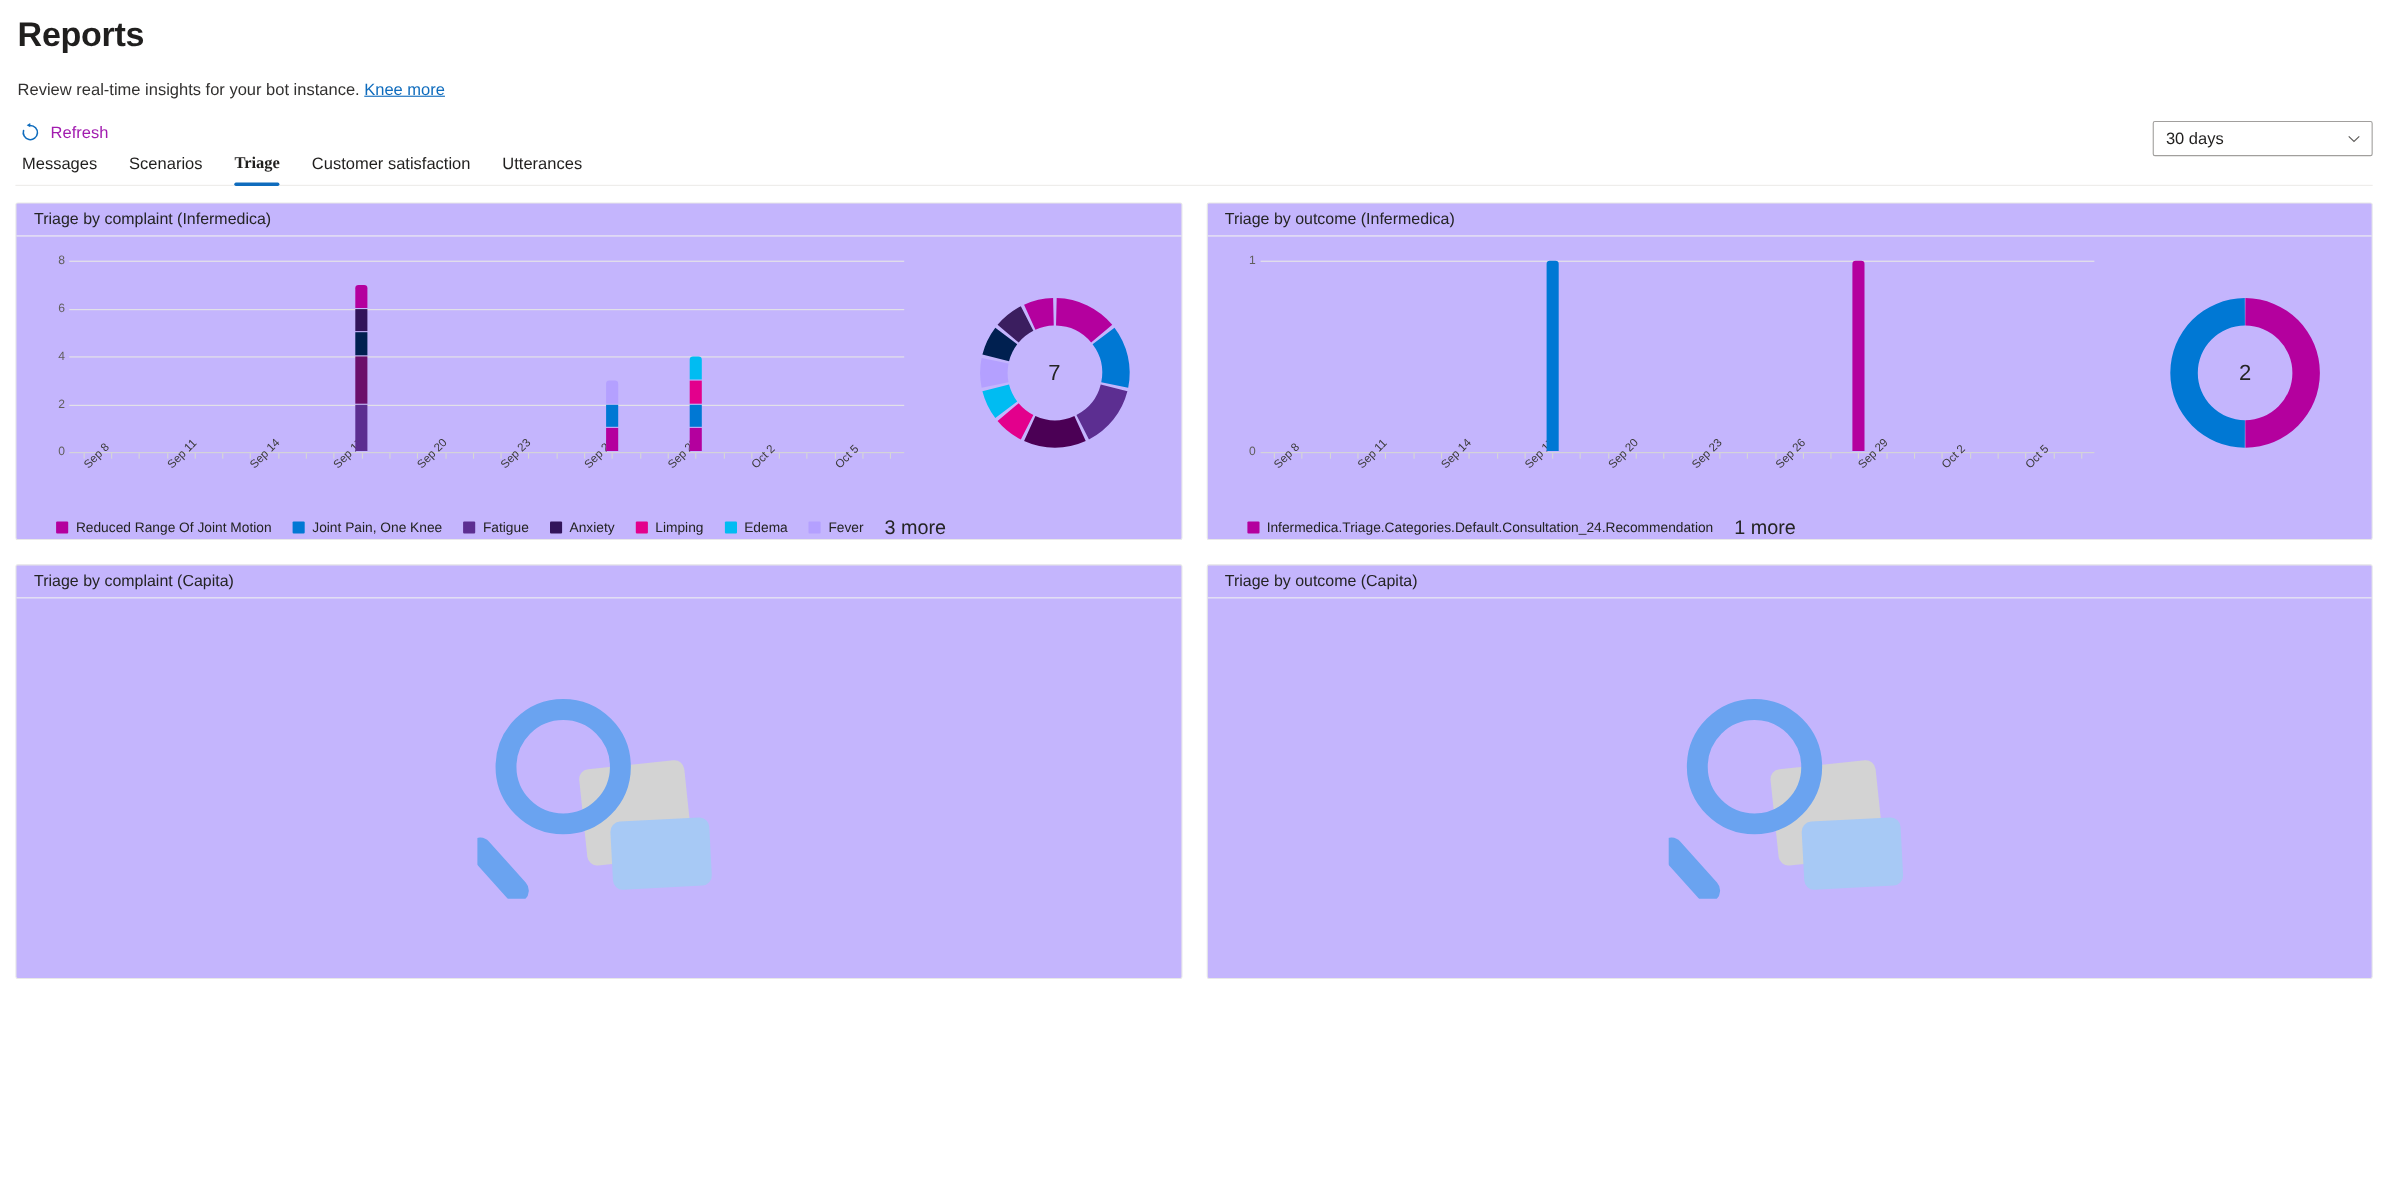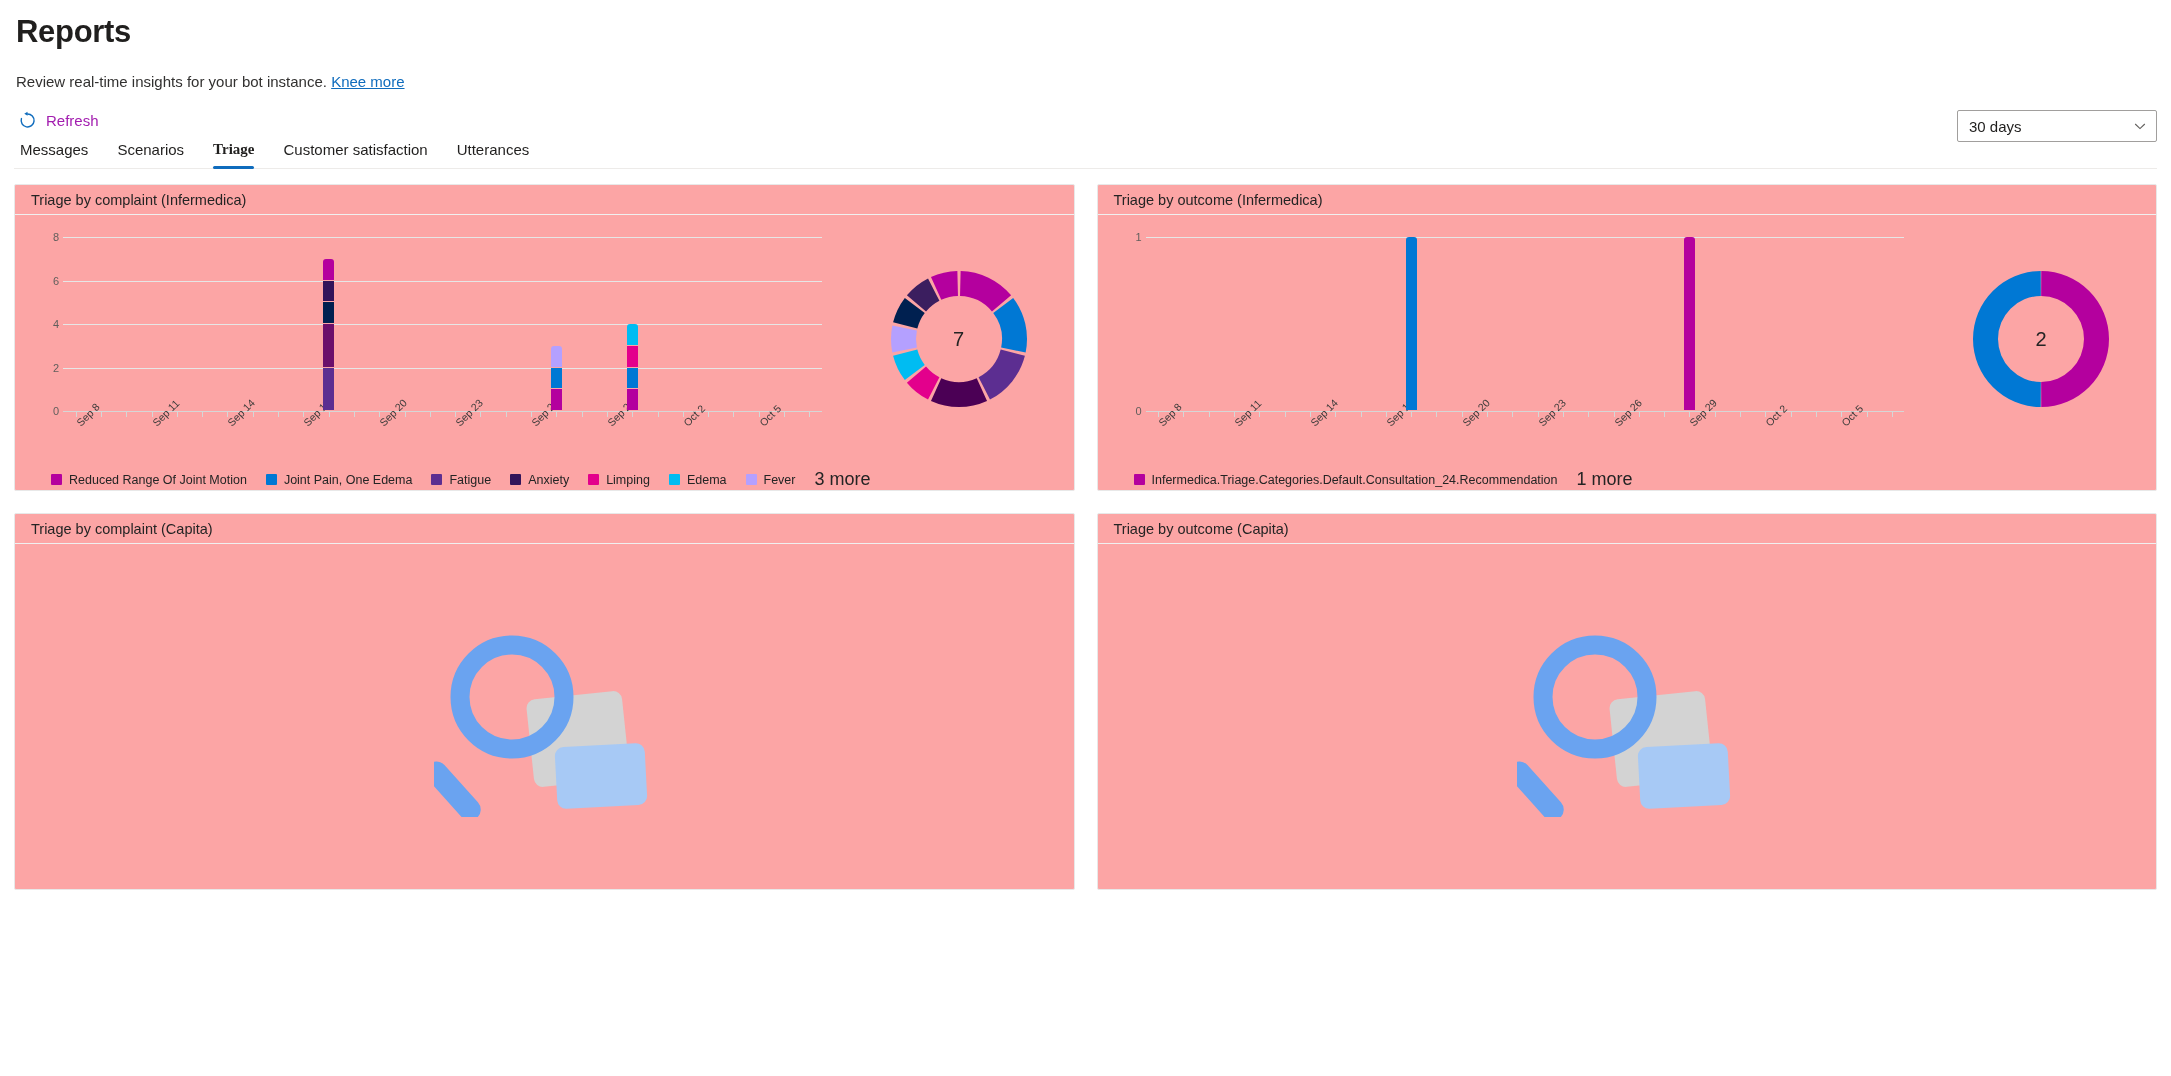--- a/index.html
+++ b/index.html
@@ -90,21 +90,21 @@
 
   
   .cards {
     display: grid;
     grid-template-columns: 1fr 1fr;
     gap: 22px;
     padding-top: 15px;
   }
   .card {
     border: 1px solid #e8e8e8;
-    background: #fca5a5;
+    background: #c4b5fd;
     border-radius: 2px;
   }
   .card-head {
     height: 30px;
     border-bottom: 1px solid #f0f0f0;
     display: flex;
     align-items: center;
     padding-left: 16px;
     font-size: 14.5px;
     color: #242424;
@@ -321,21 +321,21 @@
           </div>
         </div>
       </div>
       <div class="legend" id="legend-0">
           <div class="legend-item">
             <span class="legend-swatch" style="background: rgb(180, 0, 158);"></span>
             <span>Reduced Range Of Joint Motion</span>
           </div>
           <div class="legend-item">
             <span class="legend-swatch" style="background: rgb(0, 120, 212);"></span>
-            <span>Joint Pain, One Edema</span>
+            <span>Joint Pain, One Knee</span>
           </div>
           <div class="legend-item">
             <span class="legend-swatch" style="background: rgb(92, 46, 145);"></span>
             <span>Fatigue</span>
           </div>
           <div class="legend-item">
             <span class="legend-swatch" style="background: rgb(50, 20, 90);"></span>
             <span>Anxiety</span>
           </div>
           <div class="legend-item">

